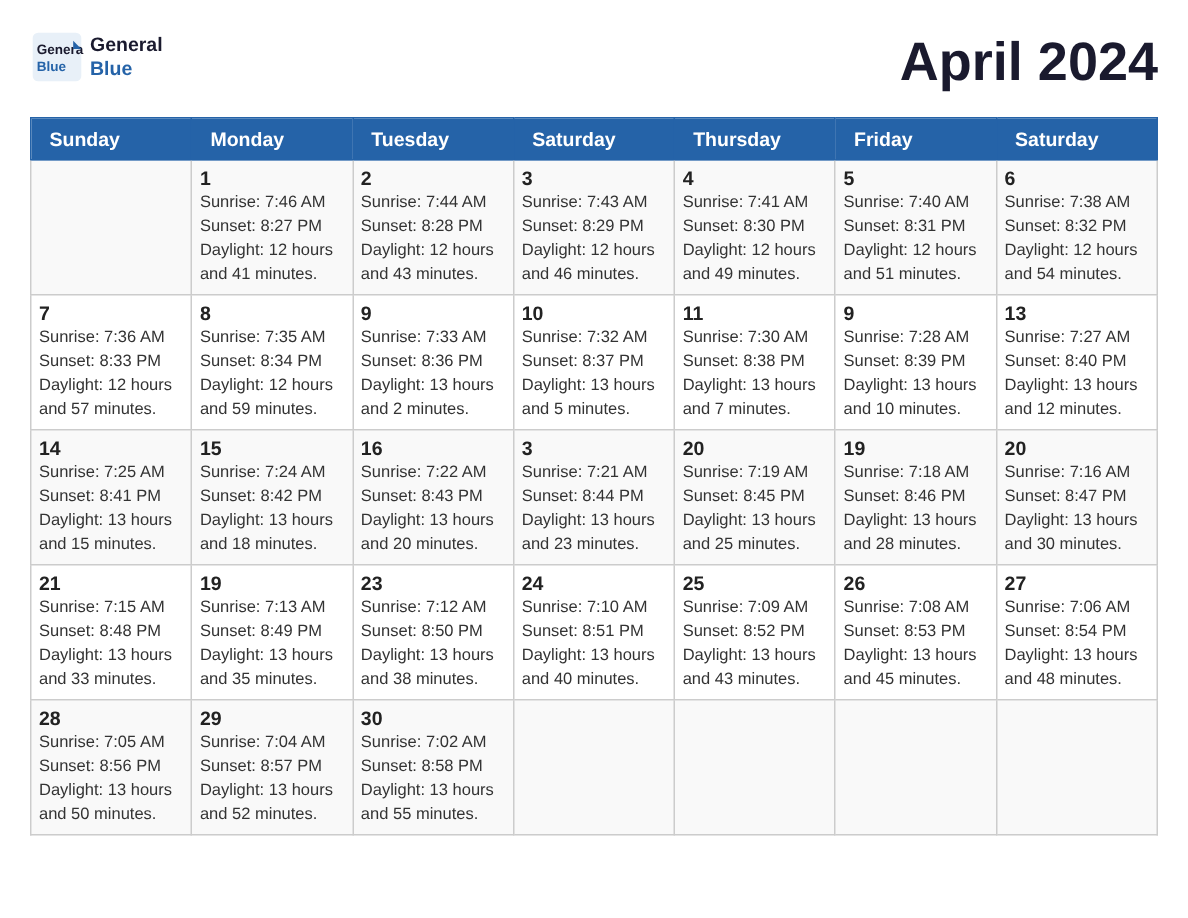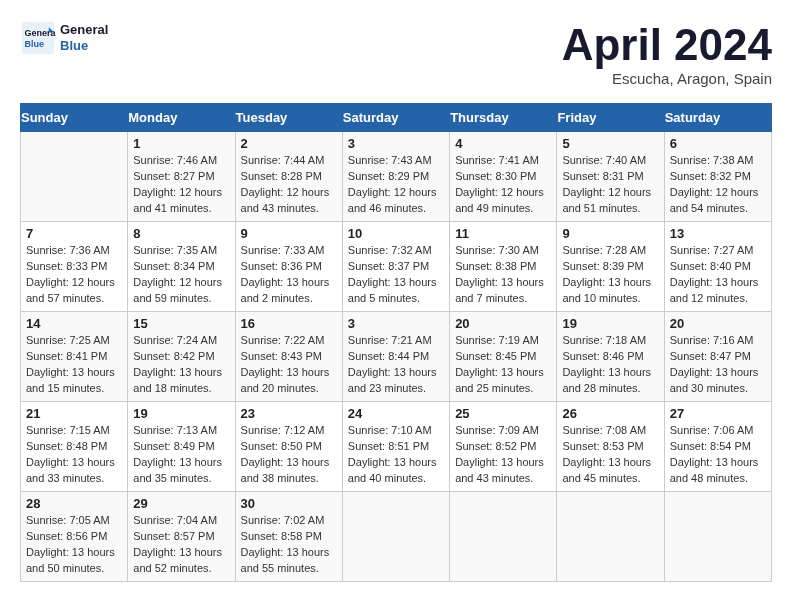--- a/index.html
+++ b/index.html
@@ -22,39 +22,39 @@
       gap: 4px;
     }
     .logo-icon {
       width: 36px;
       height: 36px;
     }
     .title-block {
       text-align: right;
     }
     .month-title {
-      font-size: 44px;
+      font-size: 36px;
       font-weight: bold;
       color: #1a1a2e;
     }
     .location {
       font-size: 15px;
       color: #444;
     }
     table {
       width: 100%;
       border-collapse: collapse;
       table-layout: fixed;
     }
     th {
       background-color: #2563a8;
       color: #fff;
       font-size: 13px;
       font-weight: bold;
-      padding: 6px 0;
+      padding: 6px 12px;
       text-align: left;
       border: 1px solid #2563a8;
     }
     td {
       border: 1px solid #ccc;
       vertical-align: top;
       padding: 4px 5px;
       font-size: 11px;
       color: #222;
       height: 90px;
@@ -91,21 +91,20 @@
       <text x="5" y="30" font-size="10" font-weight="bold" fill="#2563a8" font-family="Arial">Blue</text>
       <polygon points="32,8 38,14 32,14" fill="#2563a8"></polygon>
     </svg>
     <div>
       <div style="font-size:13px;font-weight:bold;color:#1a1a2e;line-height:1.2;">General</div>
       <div style="font-size:13px;font-weight:bold;color:#2563a8;line-height:1.2;">Blue</div>
     </div>
   </div>
   <div class="title-block">
     <div class="month-title">April 2024</div>
-    <div class="location">Escucha, Aragon, Spain</div>
   </div>
 </div>
 
 <table>
   <thead>
     <tr>
     <th>Sunday</th>
         <th>Monday</th>
         <th>Tuesday</th>
         <th>Saturday</th>

